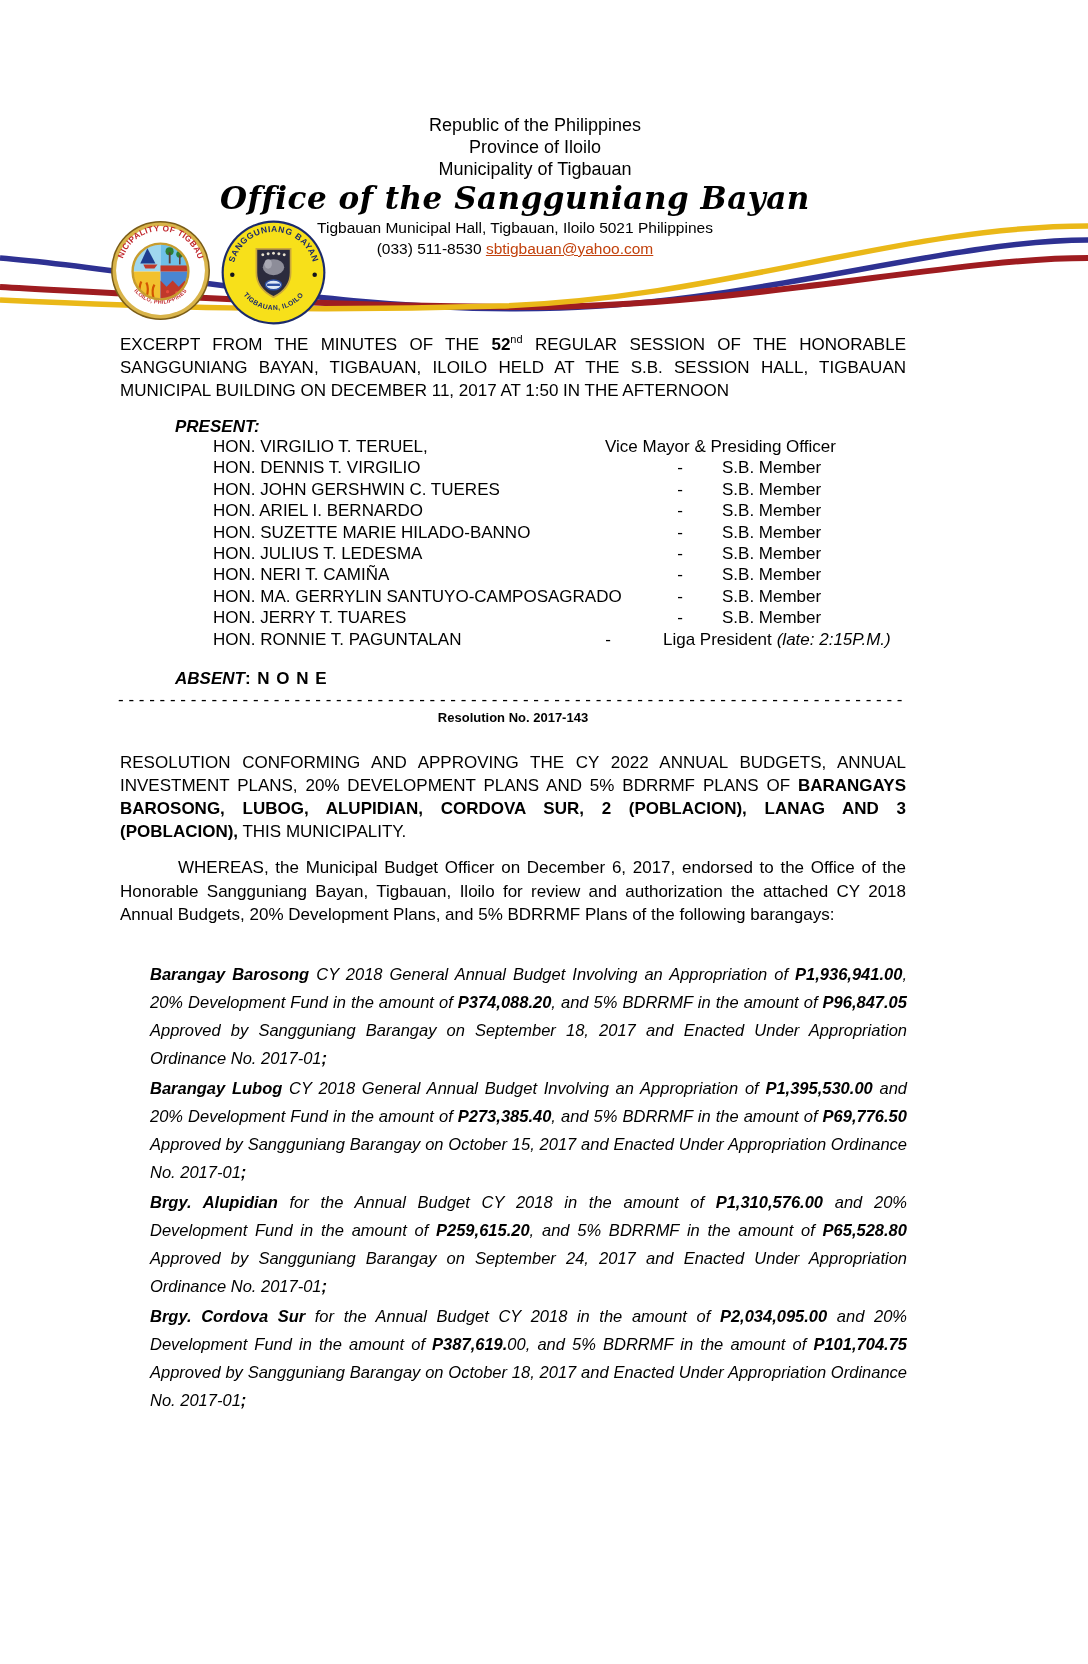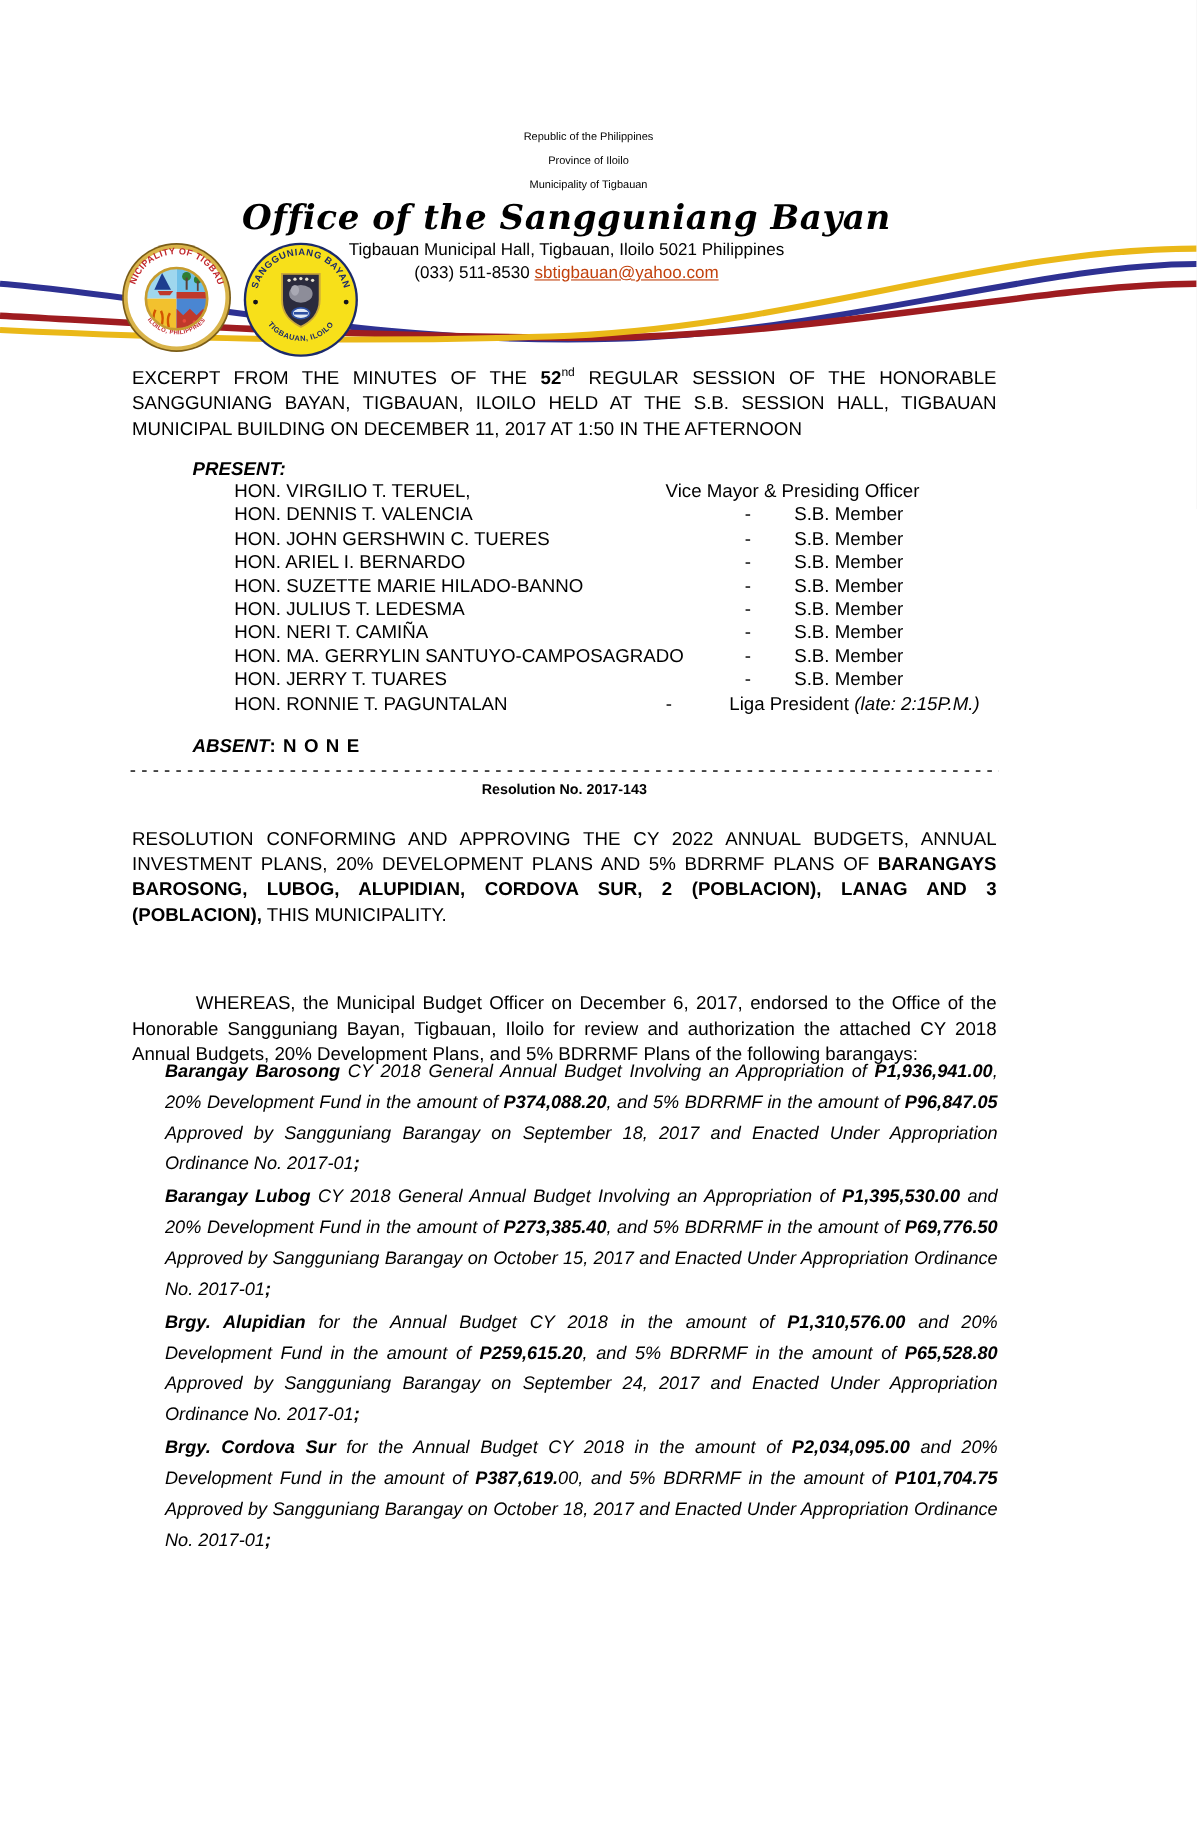--- a/index.html
+++ b/index.html
@@ -1,21 +1,21 @@
 <!DOCTYPE html>
 <html><head>
 <meta charset="utf-8">
 <style>
   html,body{margin:0;padding:0;background:#e9e9e9;}
   .page{position:relative;width:1088px;height:1664px;background:#ffffff;margin:0 auto;
         font-family:"Liberation Sans",sans-serif;color:#000;overflow:hidden;}
 
   
   .header-block{position:absolute;top:114px;left:0;width:1030px;text-align:center;}
-  .h-small{font-size:10px;line-height:22px;margin-left:40px;}
+  .h-small{font-size:18px;line-height:22px;margin-left:40px;}
   .h-office{font-family:"DejaVu Serif",serif;font-style:italic;font-weight:bold;
             font-size:31px;line-height:37px;letter-spacing:.5px;}
   .h-addr{font-size:15.5px;line-height:21px;}
   .h-contact{font-size:15.5px;line-height:21px;}
   .email{color:#c2410c;text-decoration:underline;cursor:pointer;}
 
   
   .ribbons{position:absolute;top:220px;left:0;width:1088px;height:110px;}
   .seal{position:absolute;}
   .seal-left{left:110px;top:220px;width:101px;height:101px;}
@@ -44,21 +44,21 @@
   .absent-label{font-style:italic;}
   .absent-rest{letter-spacing:1px;margin-top:15px;}
 
   .dashed-sep{position:absolute;top:690px;left:118px;width:790px;font-size:17px;
               white-space:nowrap;overflow:hidden;}
   .res-title{position:absolute;top:710px;left:120px;width:786px;text-align:center;
              font-size:13px;font-weight:bold;}
   .res-body{position:absolute;top:751px;left:120px;width:786px;font-size:17px;
             line-height:23px;text-align:justify;}
   .whereas{position:absolute;top:856px;left:120px;width:786px;font-size:17px;
-           line-height:23.5px;text-align:justify;text-indent:58px;margin-top:44px;}
+           line-height:23.5px;text-align:justify;text-indent:58px;}
 
   .brgy{position:absolute;left:150px;width:757px;font-size:16.5px;font-style:italic;
         line-height:28px;text-align:justify;}
   .brgy .seg-bold{font-weight:700;}
   .brgy-1{top:960px;} .brgy-2{top:1074px;} .brgy-3{top:1188px;} .brgy-4{top:1302px;}
 </style>
 </head>
 <body>
 
 <div class="page">
@@ -151,21 +151,21 @@
   <div class="excerpt"><span>EXCERPT FROM THE MINUTES OF THE </span><span class="seg-bold">52</span><span class="seg-bold seg-sup">nd</span><span> REGULAR SESSION OF THE HONORABLE SANGGUNIANG BAYAN, TIGBAUAN, ILOILO HELD AT THE S.B. SESSION HALL, TIGBAUAN MUNICIPAL BUILDING ON DECEMBER 11, 2017 AT 1:50 IN THE AFTERNOON</span></div>
 
   <div class="present-label">PRESENT:</div>
   <div class="present-rows">
     <div class="member-row row-first">
       <span class="m-name">HON. VIRGILIO T. TERUEL,</span>
       <span class="m-sep"></span>
       <span class="m-role"><span>Vice Mayor &amp; Presiding Officer</span><span class="note"></span></span>
     </div>
     <div class="member-row">
-      <span class="m-name">HON. DENNIS T. VALENCIA</span>
+      <span class="m-name">HON. DENNIS T. VIRGILIO</span>
       <span class="m-sep">-</span>
       <span class="m-role"><span>S.B. Member</span><span class="note"></span></span>
     </div>
     <div class="member-row">
       <span class="m-name">HON. JOHN GERSHWIN C. TUERES</span>
       <span class="m-sep">-</span>
       <span class="m-role"><span>S.B. Member</span><span class="note"></span></span>
     </div>
     <div class="member-row">
       <span class="m-name">HON. ARIEL I. BERNARDO</span>

